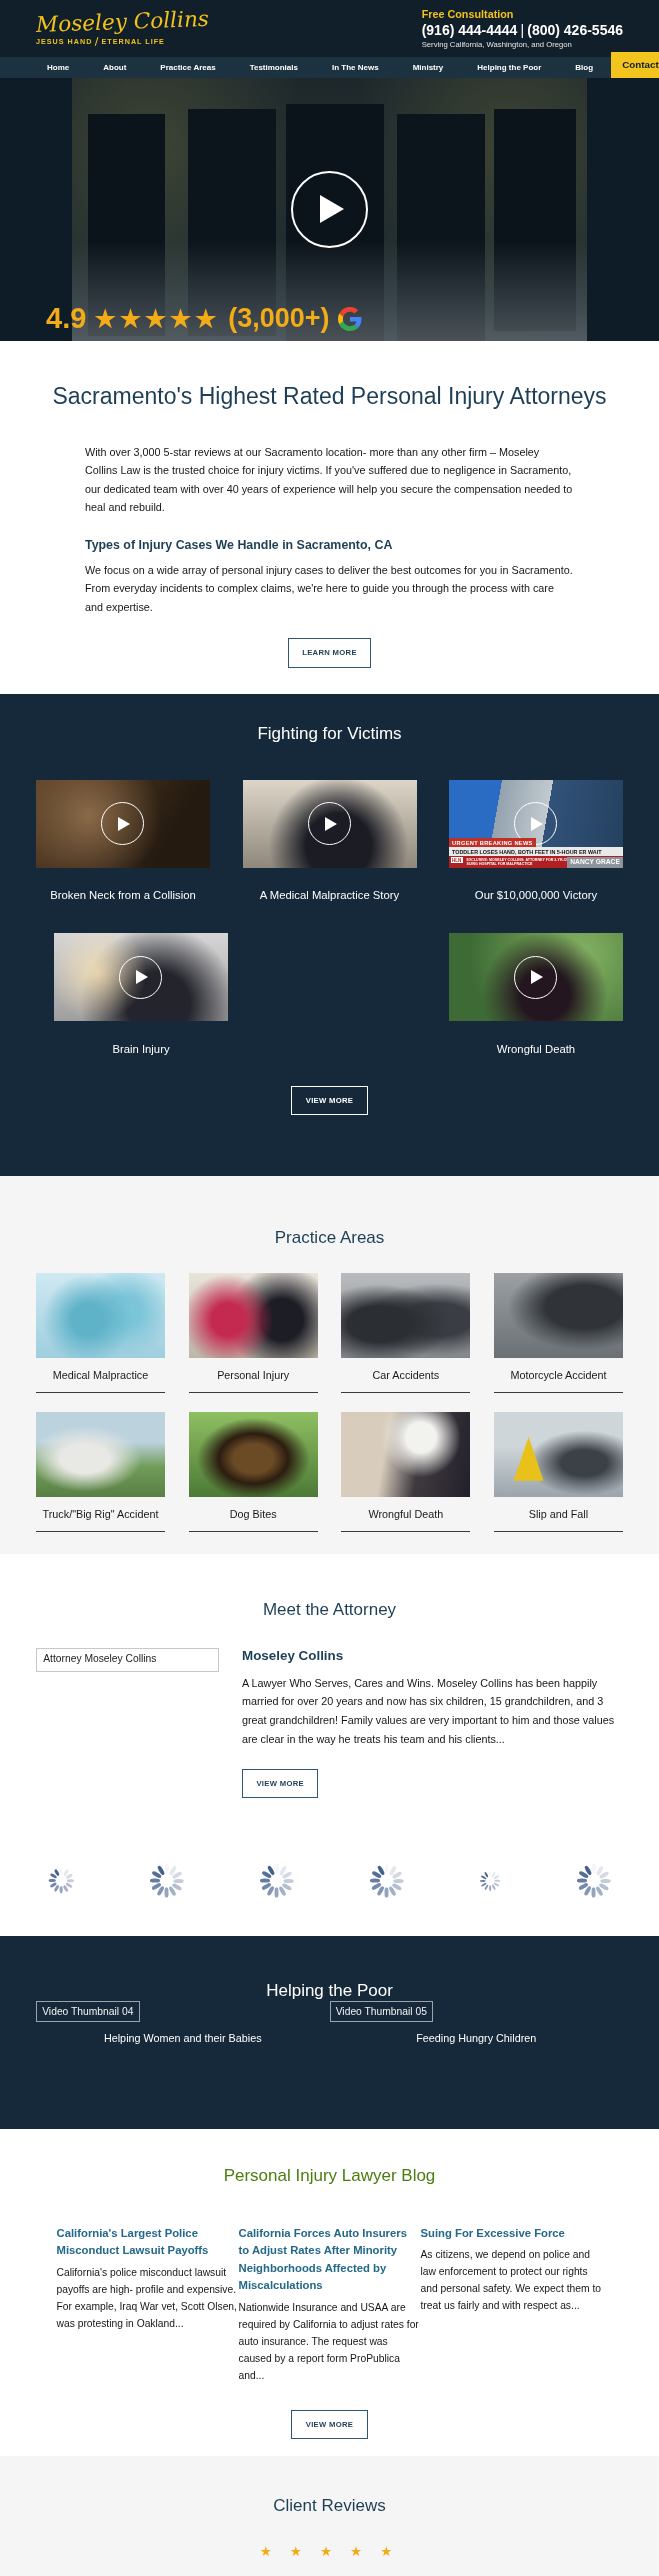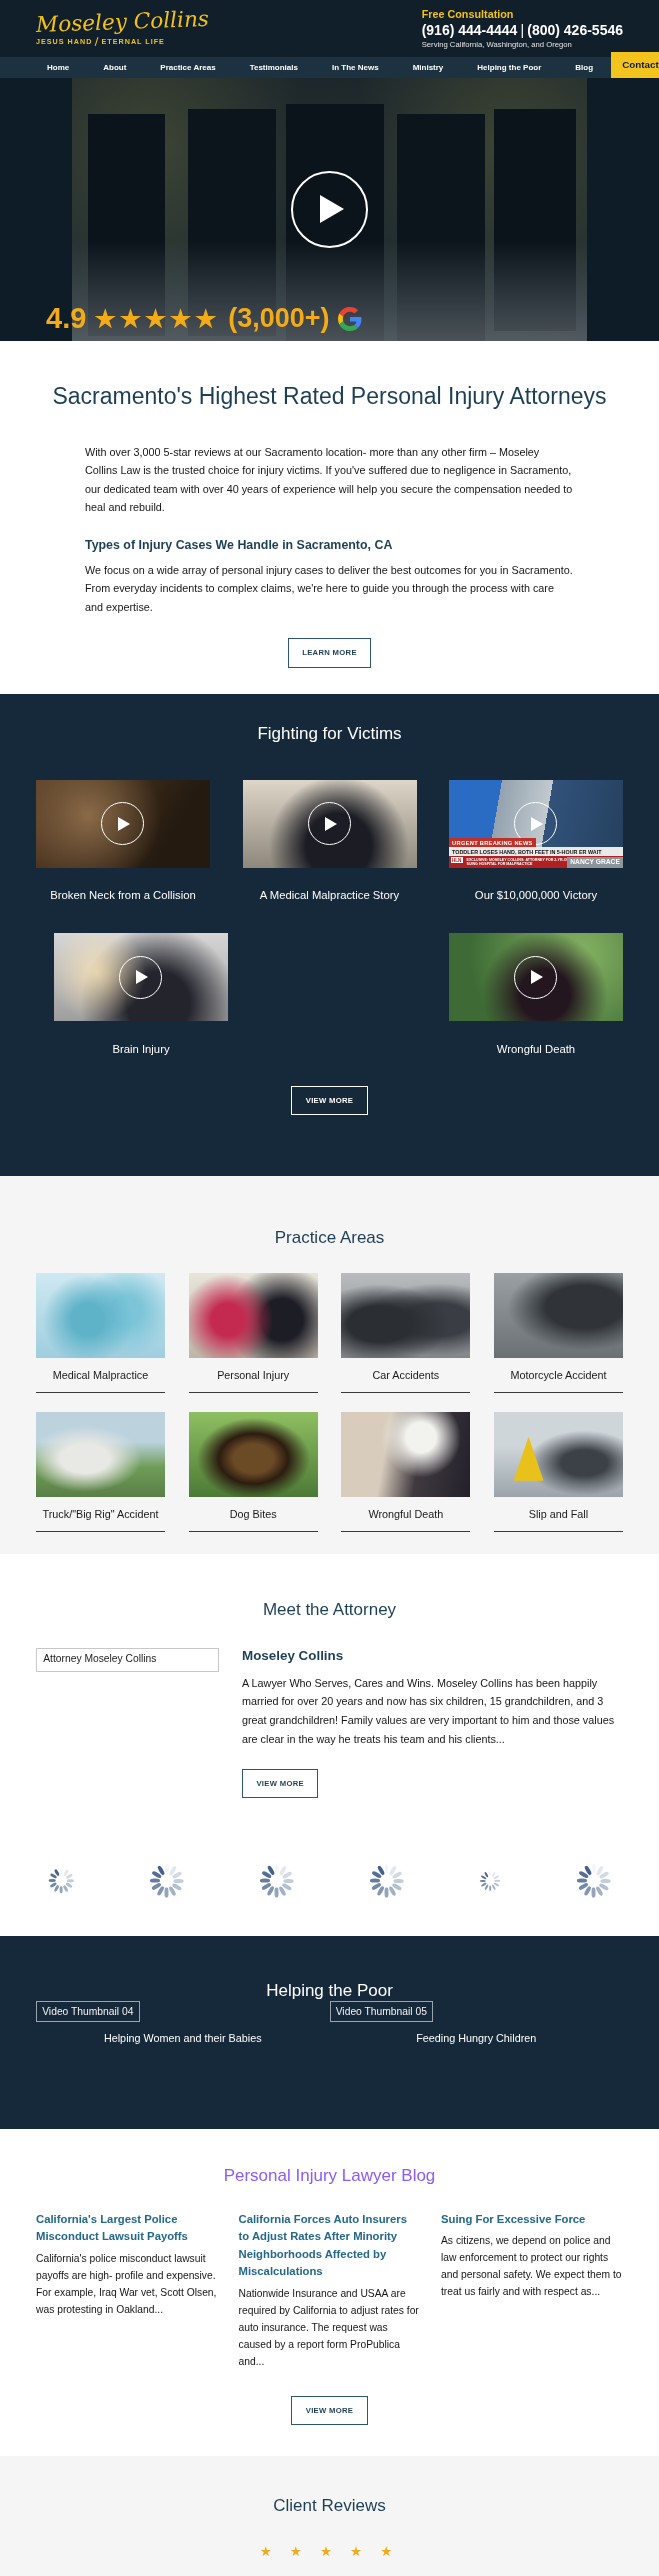--- a/index.html
+++ b/index.html
@@ -124,22 +124,22 @@
 
   
   .helping { height:193px; overflow:hidden; padding-top:45px; }
   .help-row { display:flex; }
   .help-col { width:294px; }
   .help-alt-box { display:inline-block; border:0.5px solid #9aa4aa; padding:4.1px 5.2px; font-size:10.3px; color:#f2f2f2; cursor:pointer; }
   .help-caption { text-align:center; font-size:10.8px; margin-top:10.3px; color:#fff; }
 
   
   .blog { height:327px; overflow:hidden; padding-top:37px; background:#fff; }
-  .blog .section-title { color:#8b5cf6; }
-  .blog-grid { display:flex; justify-content:space-between; margin-top:25px; }
+  .blog .section-title { color:#4d7c0f; }
+  .blog-grid { display:flex; justify-content:center; margin-top:39px; }
   .blog-col { width:182px; }
   .blog-title { color:#24688a; font-size:11.3px; font-weight:bold; line-height:1.55; cursor:pointer; }
   .blog-excerpt { font-size:10.3px; line-height:1.65; margin-top:5.2px; color:#161616; }
   .blog .btn { margin-top:25px; }
 
   
   .reviews { height:376px; background:#f5f5f5; overflow:hidden; padding-top:40px; }
   .reviews .section-title { color:#1d3f55; }
   .rev-stars { text-align:center; color:#f3ab18; font-size:13.4px; letter-spacing:7.2px; margin-top:28px; }
 </style>

